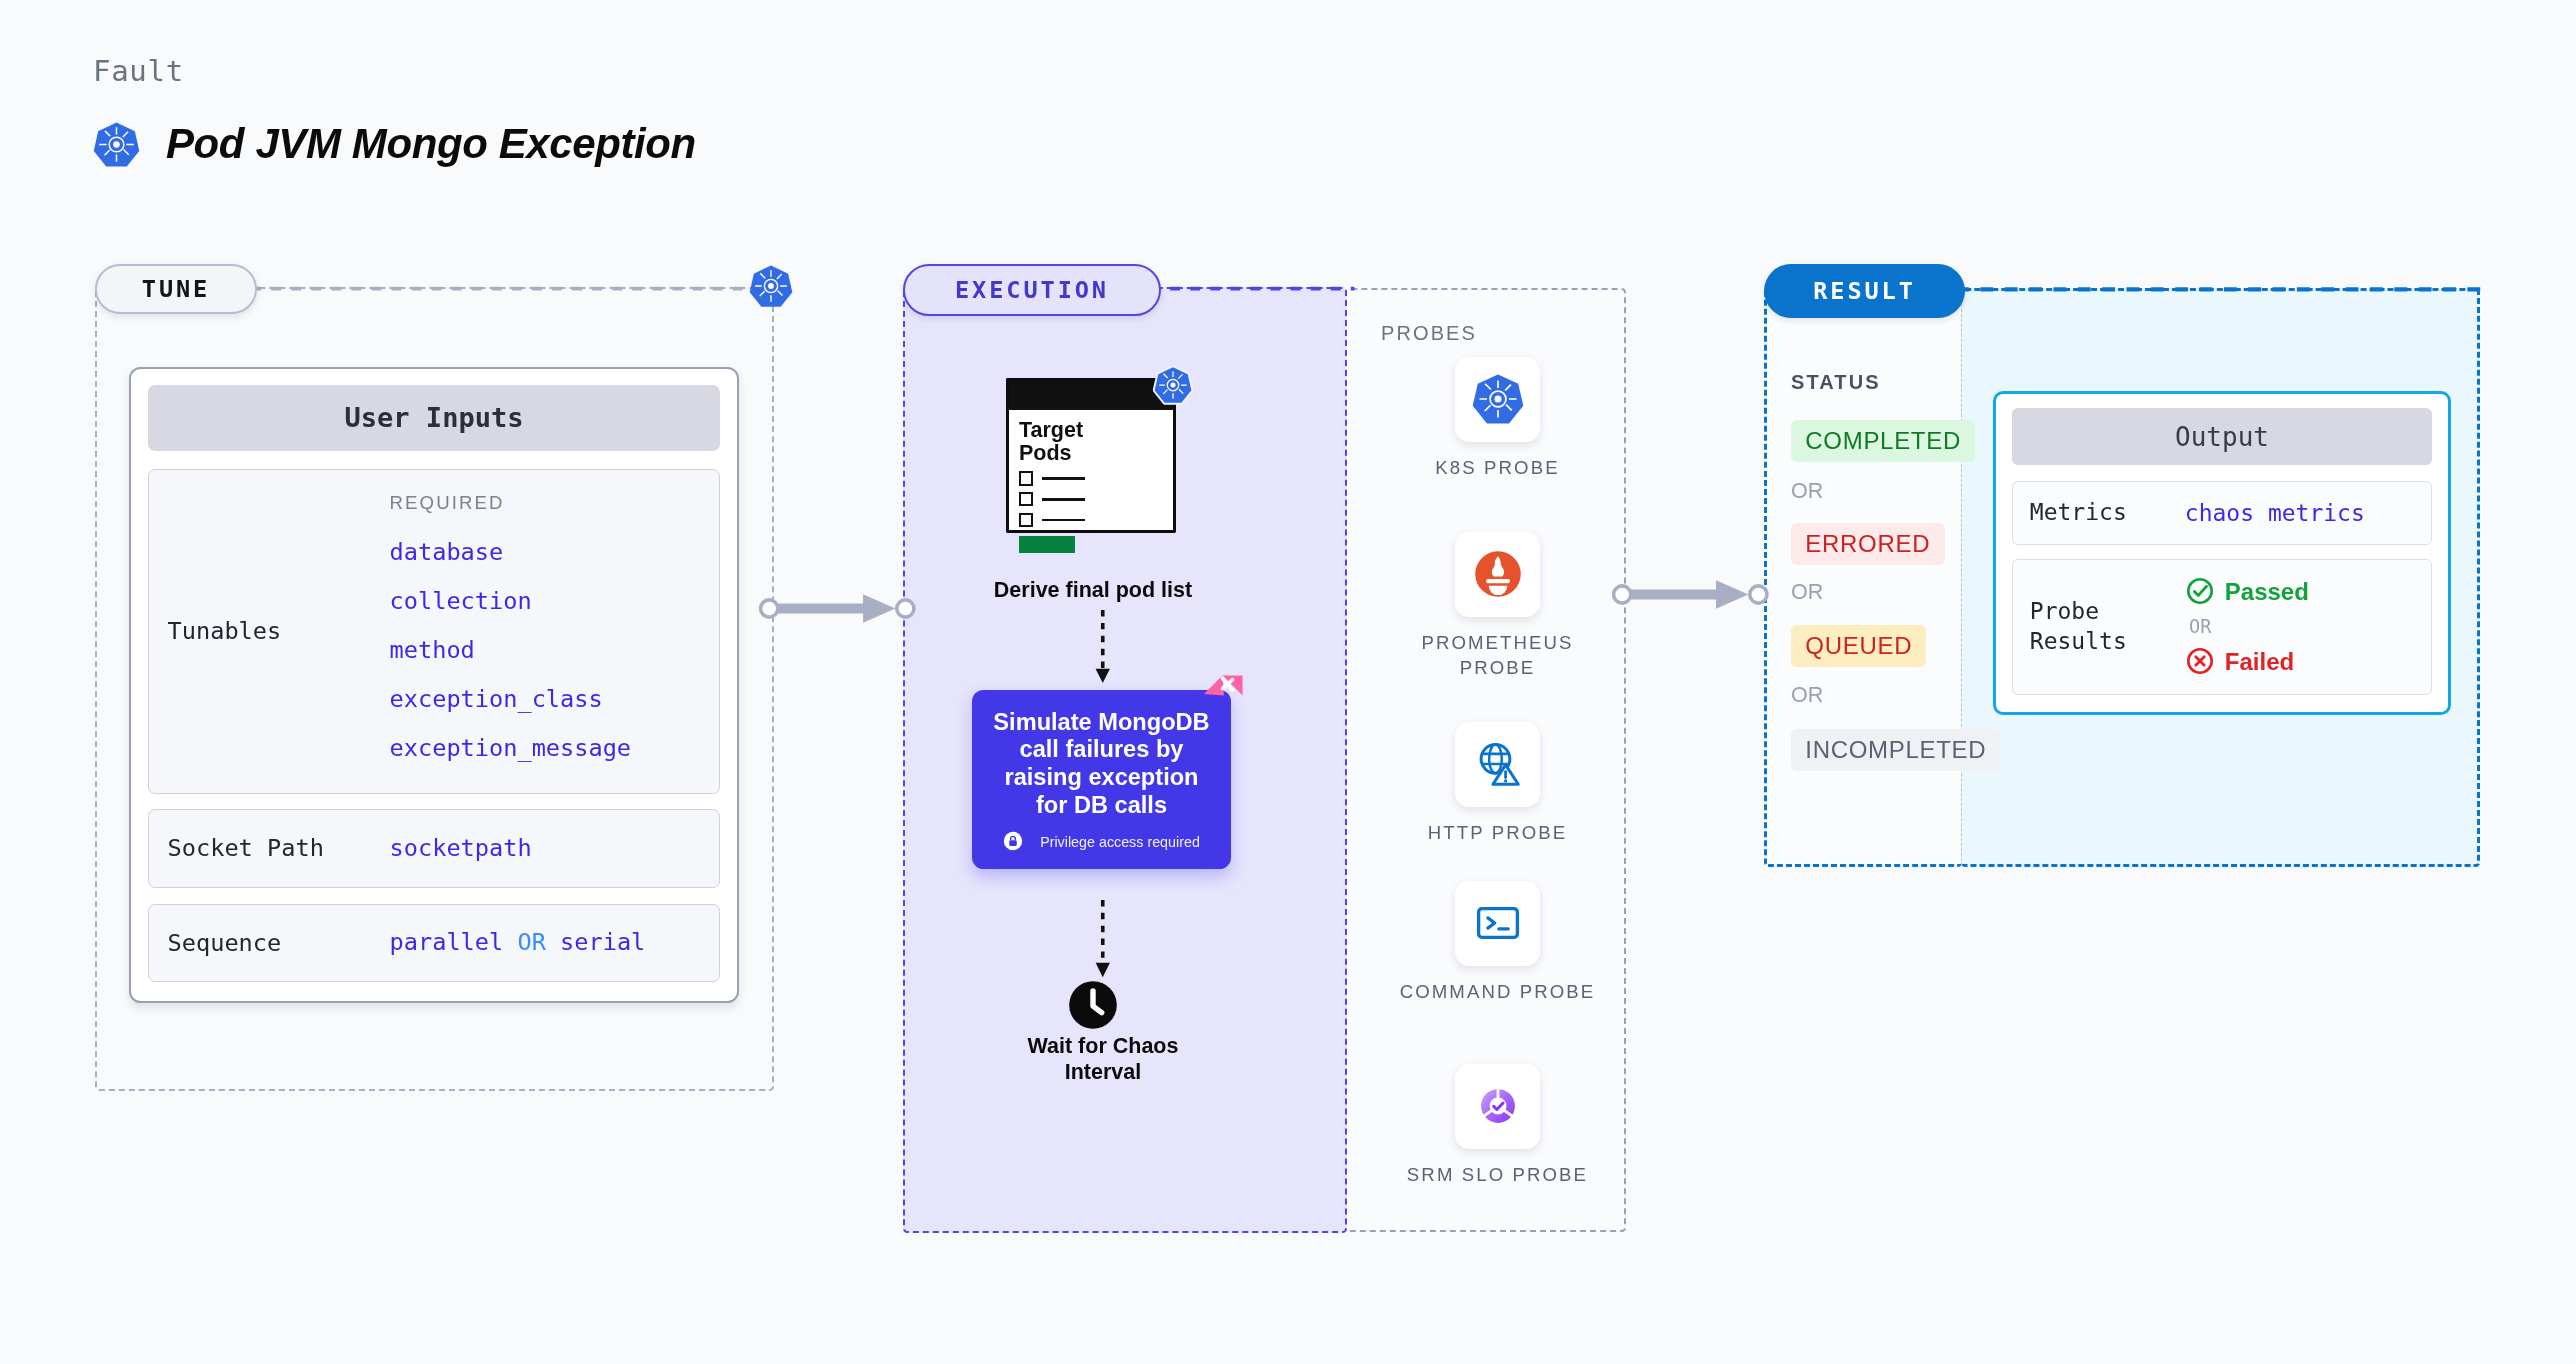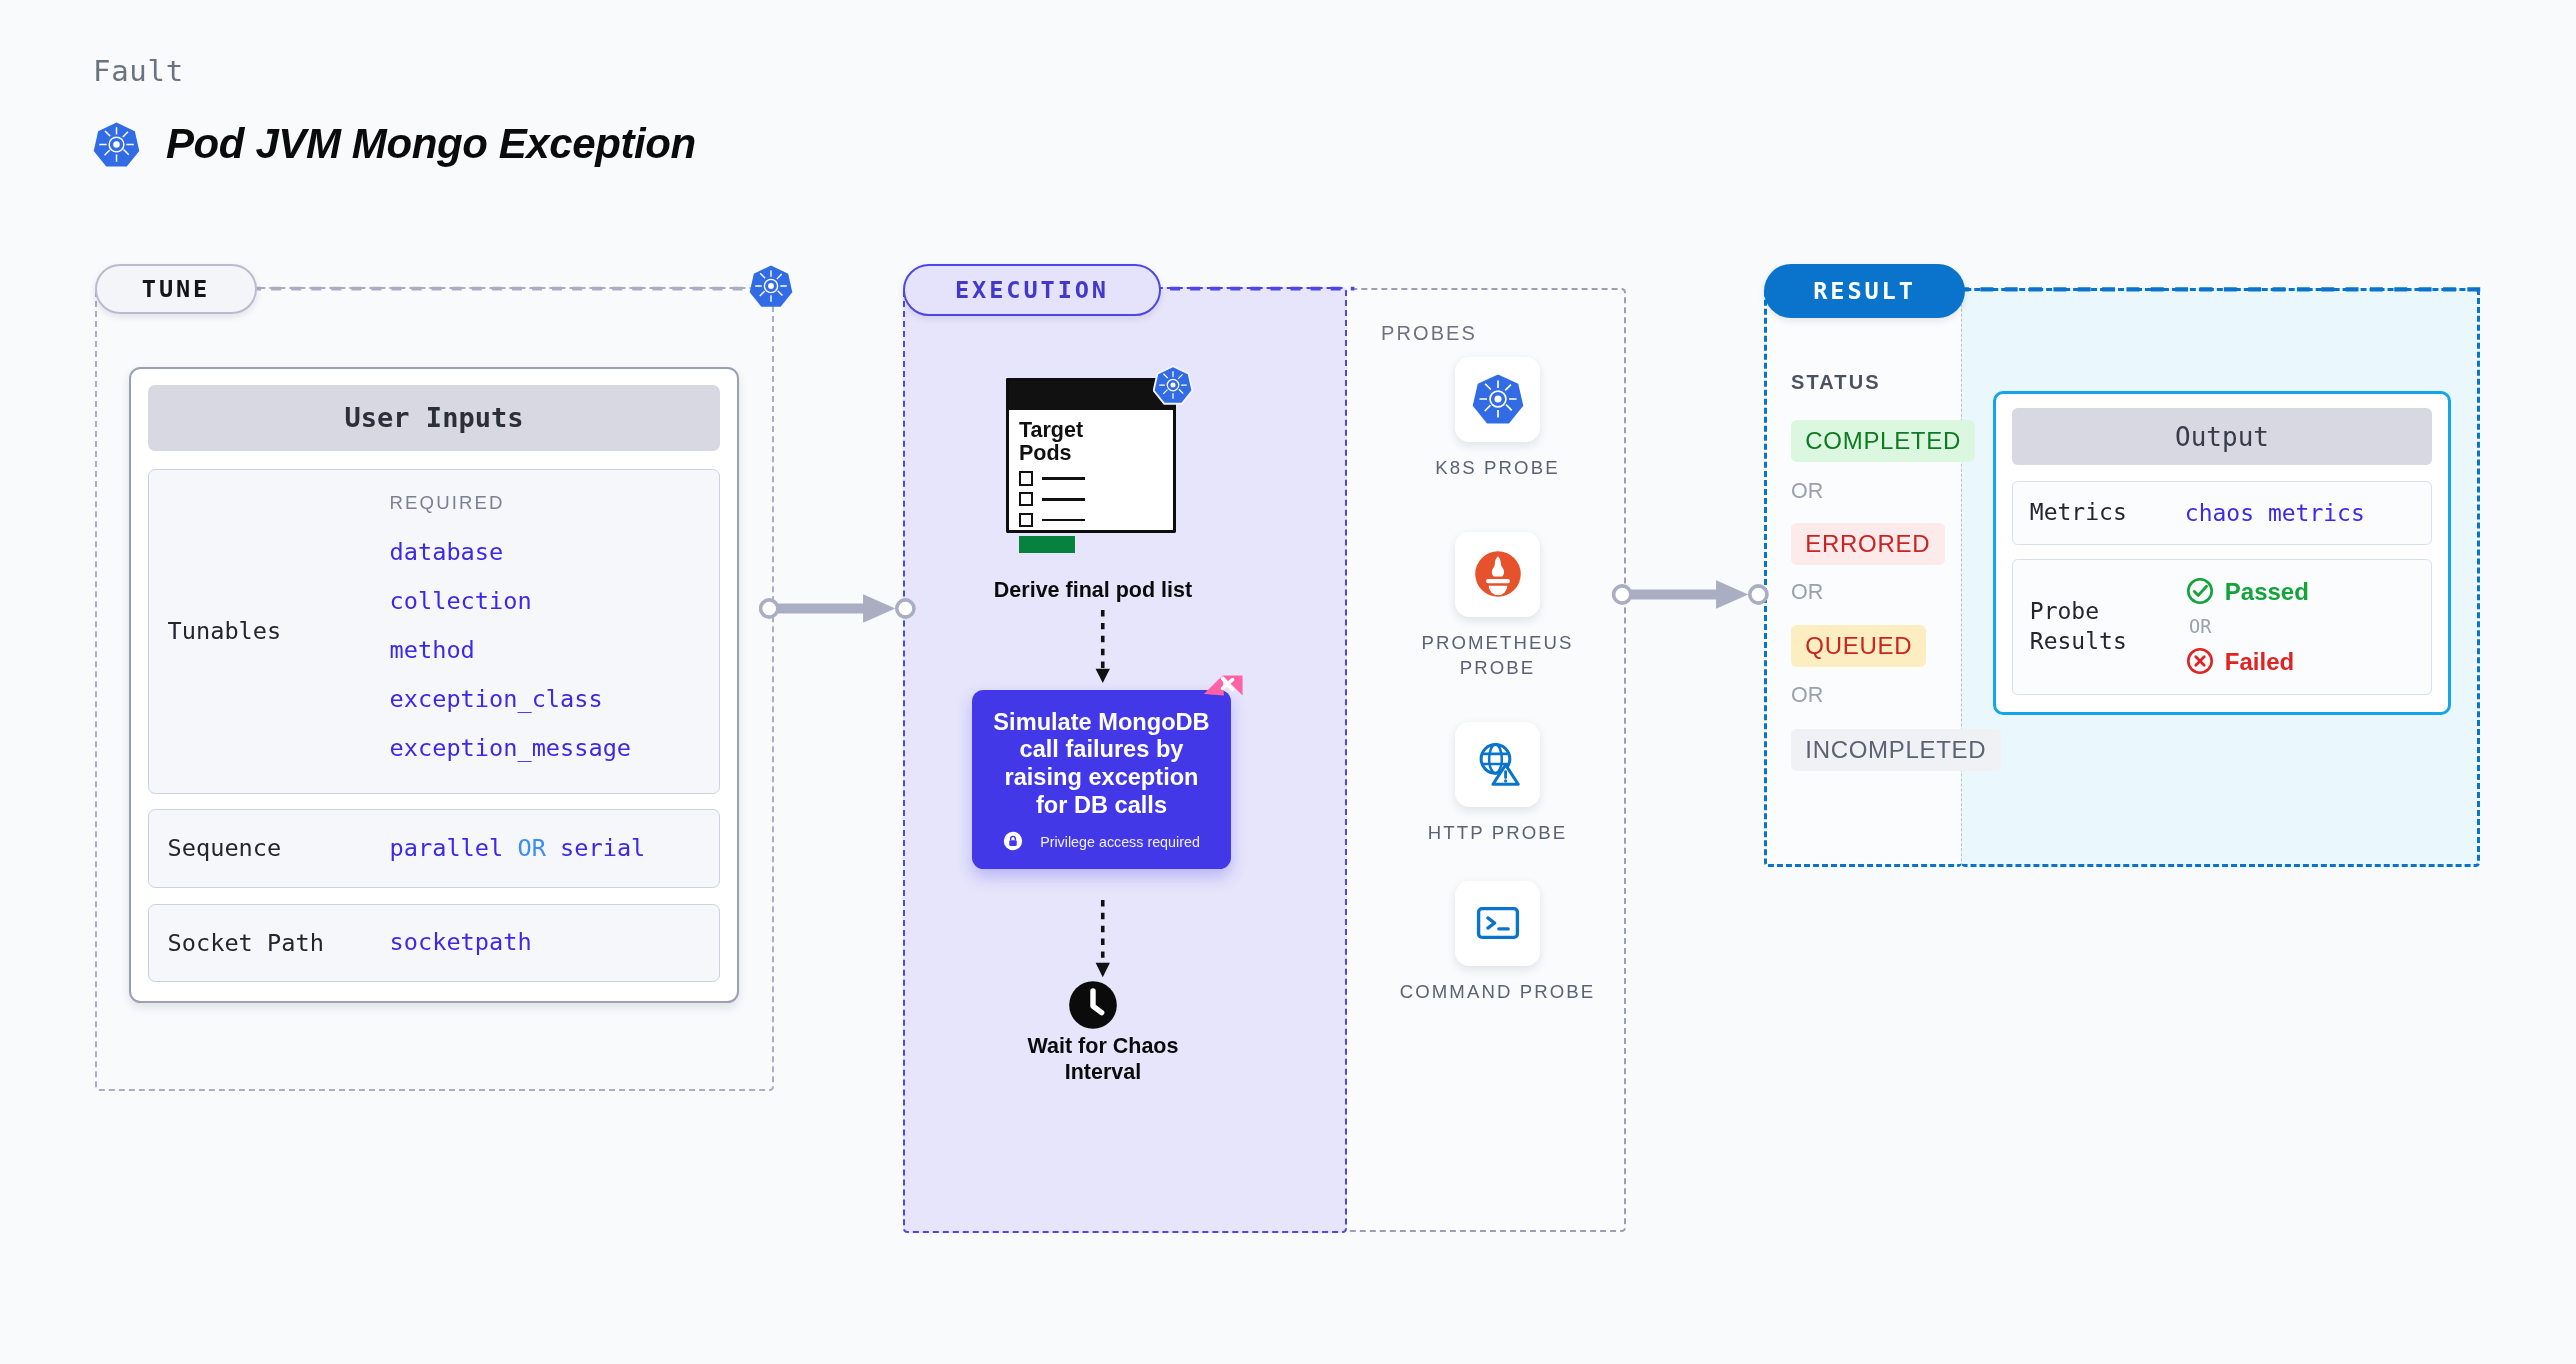--- a/index.html
+++ b/index.html
@@ -306,31 +306,31 @@
         <div class="row-val">database</div>
         <div class="row-val">collection</div>
         <div class="row-val">method</div>
         <div class="row-val">exception_class</div>
         <div class="row-val">exception_message</div>
       </div>
     </div>
 
 
     <div class="row">
+      <div class="row-label">Socket Path</div>
+      <div class="row-val">socketpath</div>
+    </div>
+
+    <div class="row">
       <div class="row-label">Sequence</div>
       <div class="row-val">
         <span>parallel</span>
         <span class="orword">OR</span>
         <span>serial</span>
       </div>
-    </div>
-
-    <div class="row">
-      <div class="row-label">Socket Path</div>
-      <div class="row-val">socketpath</div>
     </div>
   </div>
 
   <div class="target-wrap">
     <div class="target-card">
       <div class="target-topbar"></div>
       <div class="target-body">
         <div class="target-ttl">Target</div>
         <div class="target-ttl">Pods</div>
         <div class="chk-line">
@@ -461,20 +461,39 @@
         <svg width="54" height="54" viewBox="0 0 64 64">
           <rect x="9" y="15" width="46" height="34" rx="4" fill="none" stroke="#0a74cd" stroke-width="4"></rect>
           <path d="M20 26l8 6-8 6" fill="none" stroke="#0a74cd" stroke-width="4" stroke-linecap="round" stroke-linejoin="round"></path>
           <path d="M33 39h11" stroke="#0a74cd" stroke-width="4" stroke-linecap="round"></path>
         </svg>
       </span>
     </div>
     <div class="probe-label">COMMAND PROBE</div>
   </div>
 
+  <div class="probe-item" style="top:1064px;">
+    <div class="probe-tile">
+      <span>
+        <svg width="54" height="54" viewBox="0 0 64 64">
+          <defs>
+            <linearGradient id="slograd" x1="0" y1="0" x2="1" y2="1">
+              <stop offset="0%" stop-color="#c4a0fb"></stop>
+              <stop offset="100%" stop-color="#8b32f5"></stop>
+            </linearGradient>
+          </defs>
+          <circle cx="32" cy="32" r="20" fill="url(#slograd)"></circle>
+          <path d="M32 12v20M15 44l17-12M49 44L32 32" stroke="#ffffff" stroke-width="3.4"></path>
+          <circle cx="32" cy="32" r="10" fill="#ffffff"></circle>
+          <path d="M27 32.5l3.6 3.6L38 28.5" fill="none" stroke="#8b32f5" stroke-width="3.6" stroke-linecap="round" stroke-linejoin="round"></path>
+        </svg>
+      </span>
+    </div>
+    <div class="probe-label">SRM SLO PROBE</div>
+  </div>
 
   <div class="status-kicker">STATUS</div>
   <div class="badge b-completed">COMPLETED</div>
   <div class="or-txt or-1">OR</div>
   <div class="badge b-errored">ERRORED</div>
   <div class="or-txt or-2">OR</div>
   <div class="badge b-queued">QUEUED</div>
   <div class="or-txt or-3">OR</div>
   <div class="badge b-incomp">INCOMPLETED</div>
 

